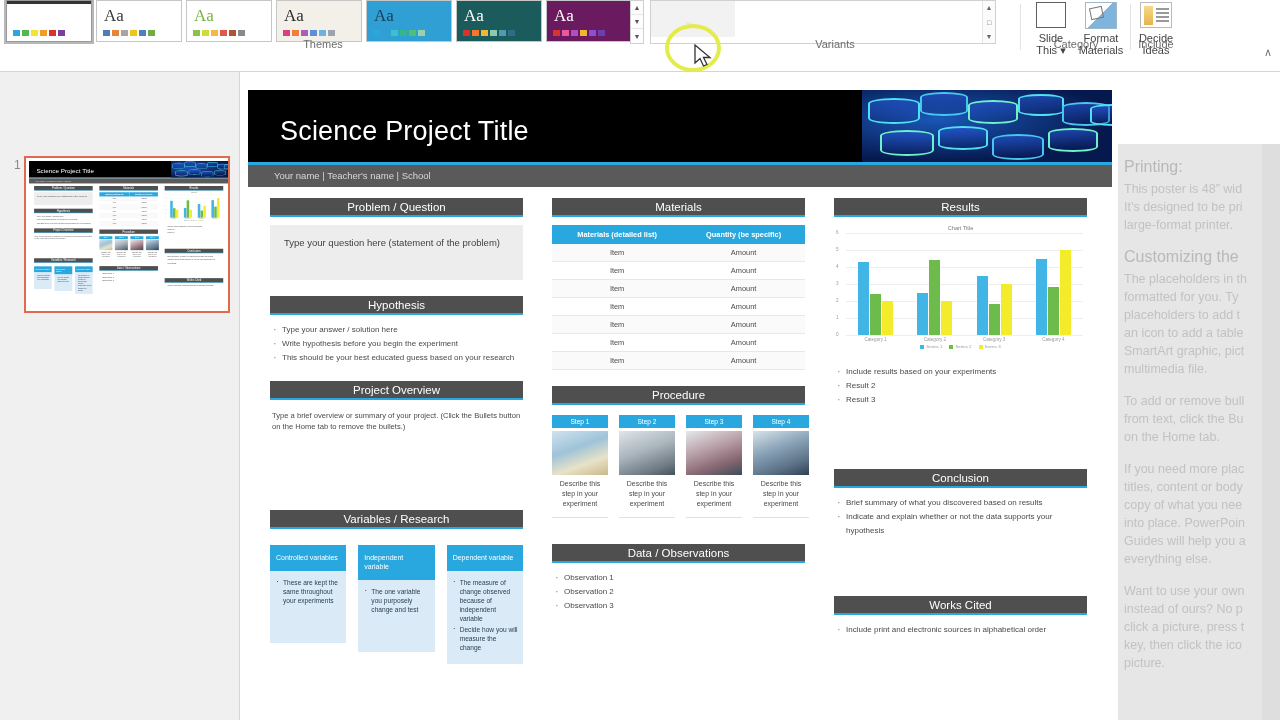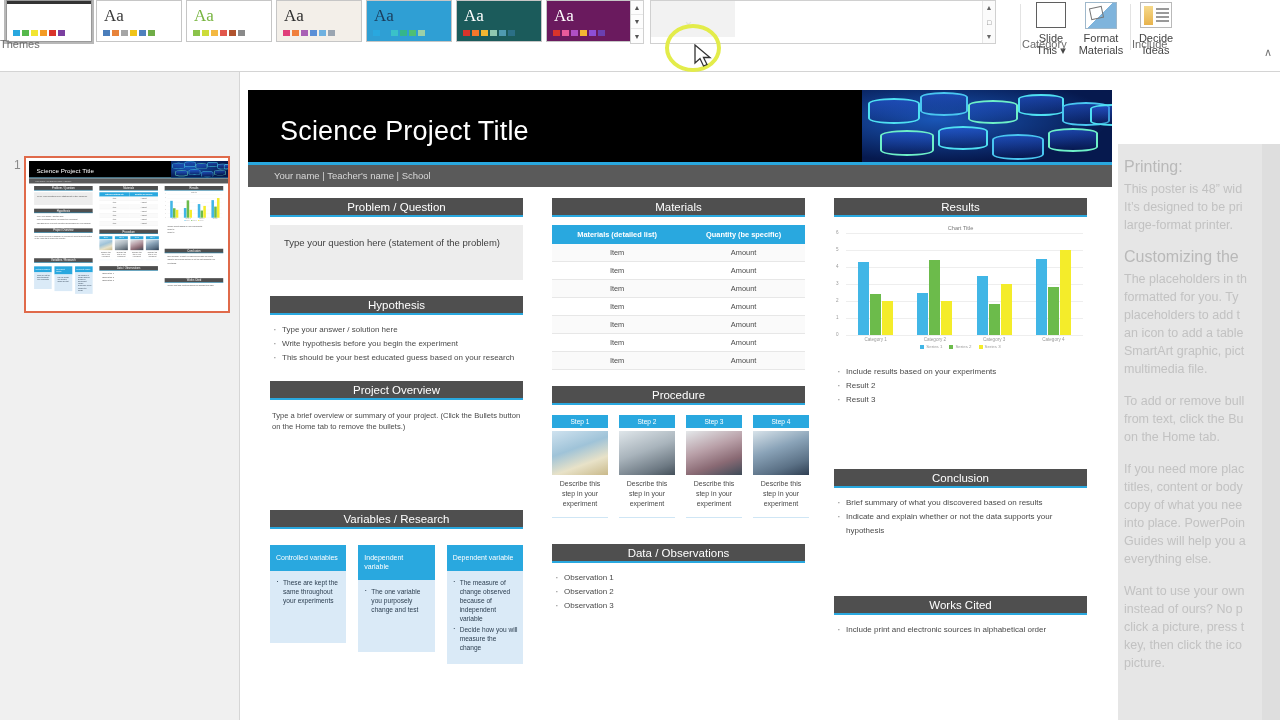--- a/index.html
+++ b/index.html
@@ -11,21 +11,21 @@
   #app { position: relative; width: 1280px; height: 720px; }
 
   
   .ribbon {
     position: absolute; left: 0; top: 0; width: 1280px; height: 72px;
     background: #ffffff; border-bottom: 1px solid #d4d4d4;
   }
   .ribbon-groups { position: relative; height: 52px; }
   .grp-label {
     position: absolute; bottom: 2px; font-size: 11px; color: #6b6b6b;
-    text-align: left; white-space: nowrap;
+    text-align: center; white-space: nowrap;
   }
   .grp-sep {
     position: absolute; top: 4px; width: 1px; height: 46px; background: #e3e3e3;
   }
 
   
   .themes-gallery {
     position: absolute; left: 6px; top: 0; width: 724px; height: 44px;
     display: flex; gap: 4px;
   }
@@ -335,20 +335,21 @@
         <div class="rb-ico">
             <div class="ico-designideas"></div>
           </div>
         <div>Decide</div>
         <div>Ideas</div>
       </div>
 
       <div class="collapse-caret">∧</div>
 
       <div class="grp-label" style="left: 0px; width: 646px;">Themes</div>
+      <div class="grp-label" style="left: 650px; width: 370px;">Variants</div>
       <div class="grp-label" style="left: 1022px; width: 108px;">Category</div>
       <div class="grp-label" style="left: 1132px; width: 48px;">Include</div>
     </div>
   </div>
 
   <div class="workspace">
 
     <div class="thumbs-pane">
       <div class="thumb-num">1</div>
       <div class="thumb-frame">

